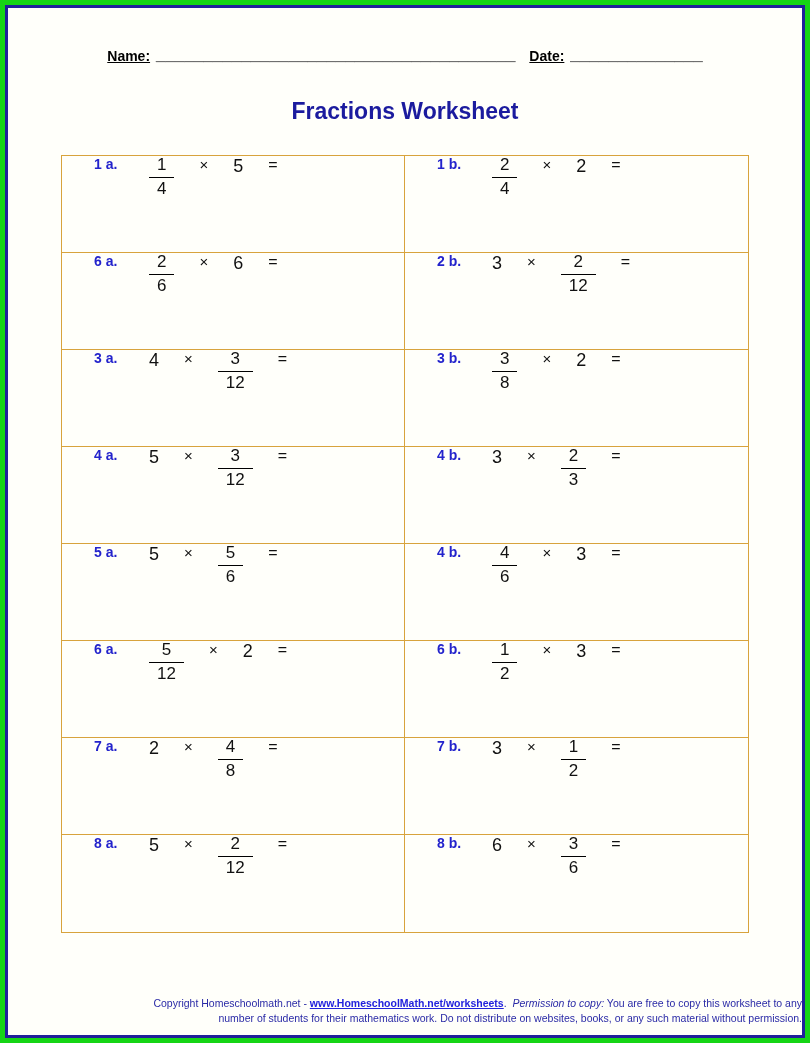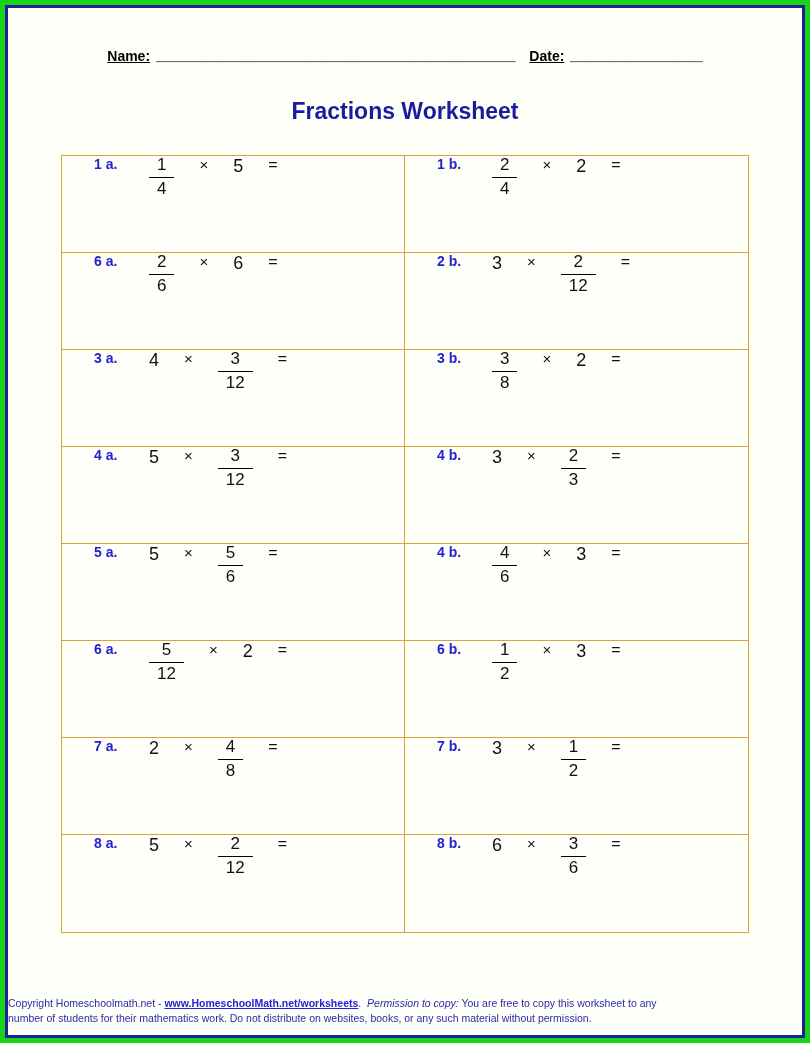--- a/index.html
+++ b/index.html
@@ -90,21 +90,21 @@
   .frac .bar{
     align-self:stretch;
     height:1.5px;
     background:#000;
     margin:2px 0;
   }
   
   .footer{
     position:absolute;
     left:0;right:0;bottom:8px;
-    text-align:left;
+    text-align:right;
     font-size:10.5px;
     line-height:1.5;
     color:var(--footer_text);
   }
   .footer a{
     color:var(--link_blue);
     font-weight:bold;
     text-decoration:underline;
   }
   .footer .italic{font-style:italic;}

